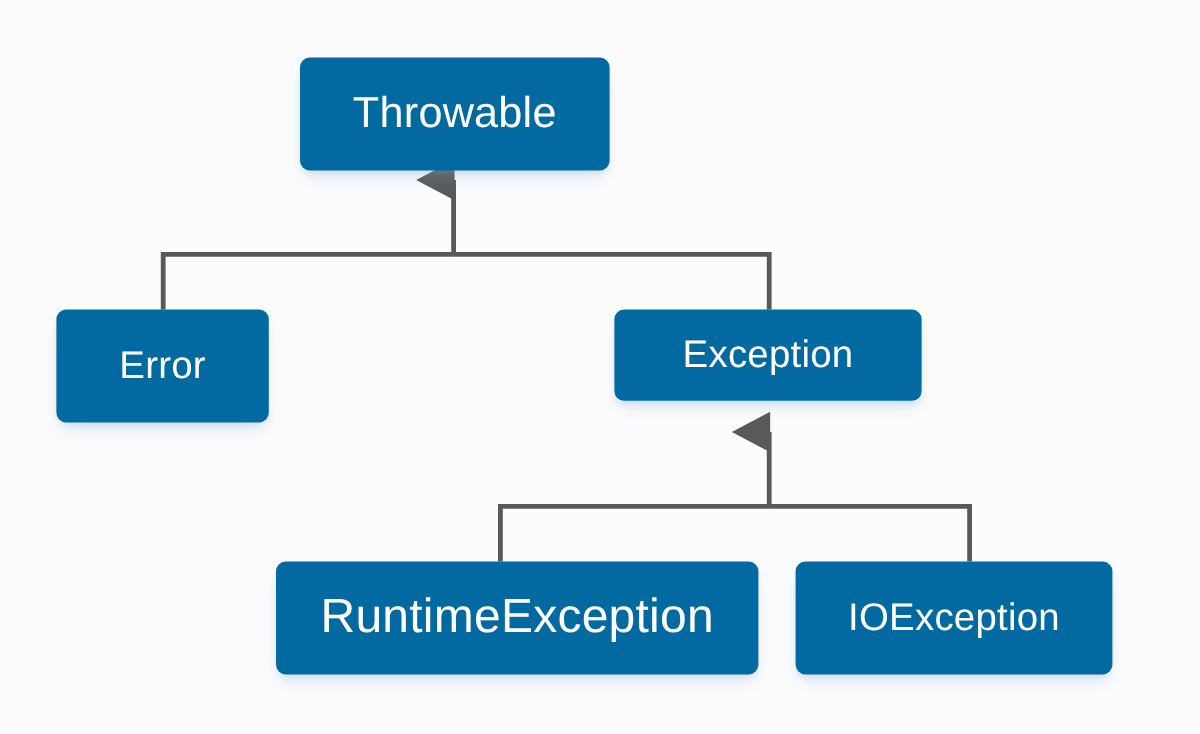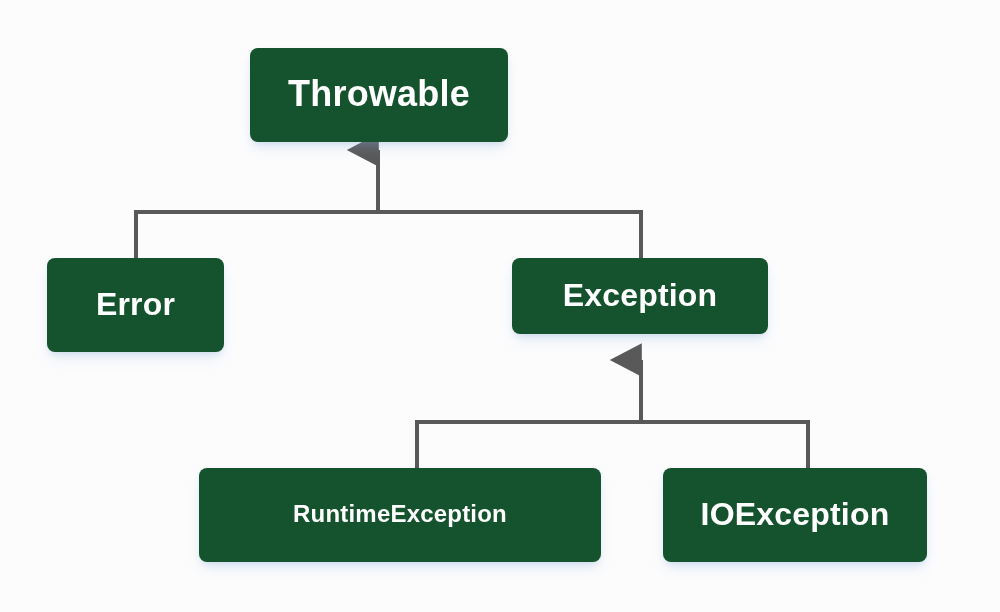--- a/index.html
+++ b/index.html
@@ -30,23 +30,23 @@
     z-index: 1;
   }
   .node-box {
     position: absolute;
     z-index: 2;
     box-sizing: border-box;
     display: flex;
     align-items: center;
     justify-content: center;
     border-radius: 8px;
-    background: #14532d;
+    background: #0369a1;
     color: #ffffff;
-    font-weight: bold;
+    font-weight: normal;
     letter-spacing: 0.2px;
     white-space: nowrap;
     box-shadow: 0 8px 14px -4px rgba(130, 170, 215, 0.30),
                 0 3px 6px -2px rgba(130, 170, 215, 0.22);
     user-select: none;
   }
   .node-label {
     display: block;
     line-height: 1;
     padding-bottom: 2px;
@@ -82,21 +82,21 @@
   </div>
 
   <div class="node-box" style="left:47px; top:258px; width:177px; height:94px; font-size:32px;">
     <span class="node-label">Error</span>
   </div>
 
   <div class="node-box" style="left:512px; top:258px; width:256px; height:76px; font-size:32px;">
     <span class="node-label">Exception</span>
   </div>
 
-  <div class="node-box" style="left:199px; top:468px; width:402px; height:94px; font-size:24px;">
+  <div class="node-box" style="left:230px; top:468px; width:402px; height:94px; font-size:40px;">
     <span class="node-label">RuntimeException</span>
   </div>
 
   <div class="node-box" style="left:663px; top:468px; width:264px; height:94px; font-size:32px;">
     <span class="node-label">IOException</span>
   </div>
 
 </div>
 
 </body></html>

